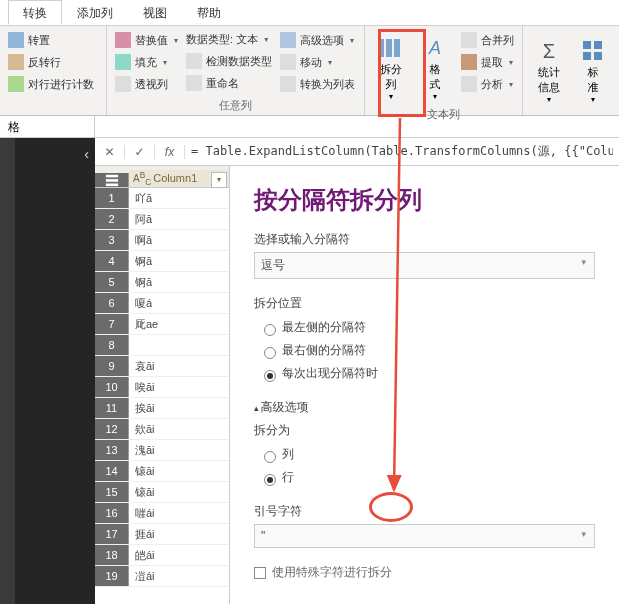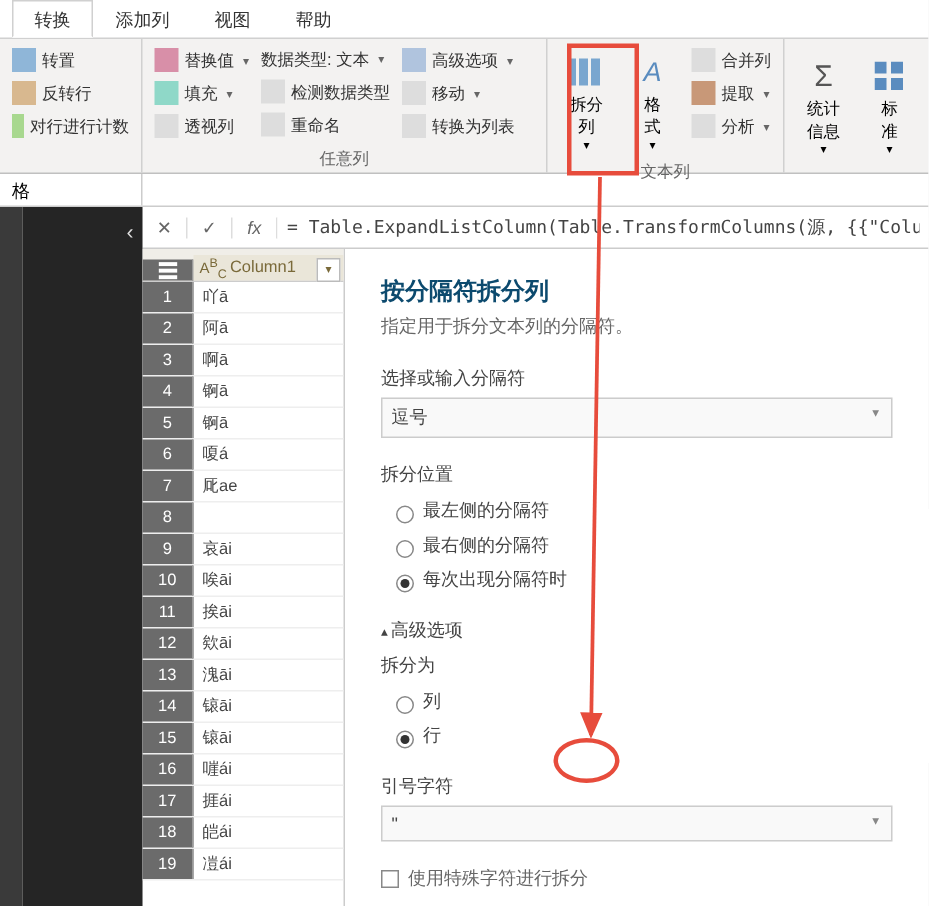--- a/index.html
+++ b/index.html
@@ -41,21 +41,21 @@
   .corner-cell { width: 34px; background: #6b6b6b; color: #fff; display:flex; align-items:center; justify-content:center; border-right:1px solid #999;}
   .corner-cell svg { width:14px; height:14px; }
   .col-head { flex:1; display:flex; align-items:center; padding:0 4px; background:#eae6d9; color:#7a6a3a; font-size:11px; position:relative;}
   .col-head .filter-btn { position:absolute; right:2px; top:2px; width:16px; height:16px; border:1px solid #bbb; background:#fff; display:flex; align-items:center; justify-content:center; font-size:8px; cursor:pointer;}
   .data-rows { }
   .data-row { display:flex; height:21px; border-bottom:1px solid #eee; }
   .row-num { width:34px; background:#6b6b6b; color:#fff; text-align:center; font-size:11px; line-height:21px; border-right:1px solid #999;}
   .cell { flex:1; padding:0 6px; font-size:11px; line-height:21px; color:#444; overflow:hidden; white-space:nowrap;}
   
   .dialog { flex:1; padding: 18px 24px; background:#fff; overflow:hidden;}
-  .dialog h2 { font-size:16px; font-weight:600; color:#0c4a6e; margin-bottom:4px; }
+  .dialog h2 { font-size:24px; font-weight:600; color:#701a75; margin-bottom:15px; }
   .dialog .desc { font-size:12px; color:#666; margin-bottom:18px; }
   .field-label { font-size:12px; color:#444; margin-bottom:4px; }
   .select-box { width:100%; border:1px solid #ccc; background:#f9f9f9; padding:4px 6px; font-size:12px; color:#444; cursor:pointer; position:relative; margin-bottom:16px;}
   .select-box::after { content:"▾"; position:absolute; right:8px; color:#888; font-size:9px;}
   .radio-group { margin-bottom:14px; }
   .radio-opt { display:flex; align-items:flex-end; gap:6px; font-size:12px; color:#444; padding:3px 0 3px 10px;}
   .radio { width:12px; height:12px; border:1px solid #888; border-radius:50%; display:inline-flex; align-items:center; justify-content:center; background:#fff;}
   .radio.checked::after { content:""; width:6px; height:6px; background:#333; border-radius:50%; }
   .adv-toggle { font-size:12px; color:#444; cursor:pointer; margin-bottom:6px;}
   .adv-toggle::before { content:"▴"; margin-right:2px; font-size:9px;}
@@ -68,21 +68,21 @@
 <body>
 
 <div class="tabs">
   <div class="tab active">转换</div>
   <div class="tab">添加列</div>
   <div class="tab">视图</div>
   <div class="tab">帮助</div>
 </div>
 
 <div class="ribbon">
-  <div class="ribbon-group" style="width:95px;">
+  <div class="ribbon-group" style="width:107px;">
     <div class="ribbon-vstack">
       <div class="ribbon-btn">
           <span class="icon-sq" style="background:#8fb6d8"></span>
           <span>转置</span>
         </div>
       <div class="ribbon-btn">
           <span class="icon-sq" style="background:#d8b88f"></span>
           <span>反转行</span>
         </div>
       <div class="ribbon-btn">
@@ -313,21 +313,20 @@
             </div>
             <div class="data-row">
               <div class="row-num">19</div>
               <div class="cell">凒ái</div>
             </div>
           </div>
       </div>
 
       <div class="dialog">
         <h2>按分隔符拆分列</h2>
-        <div class="desc">指定用于拆分文本列的分隔符。</div>
 
         <div class="field-label">选择或输入分隔符</div>
         <div class="select-box">逗号</div>
 
         <div class="field-label">拆分位置</div>
         <div class="radio-group">
           <label class="radio-opt">
               <span class="radio"></span>
               <span>最左侧的分隔符</span>
             </label>

